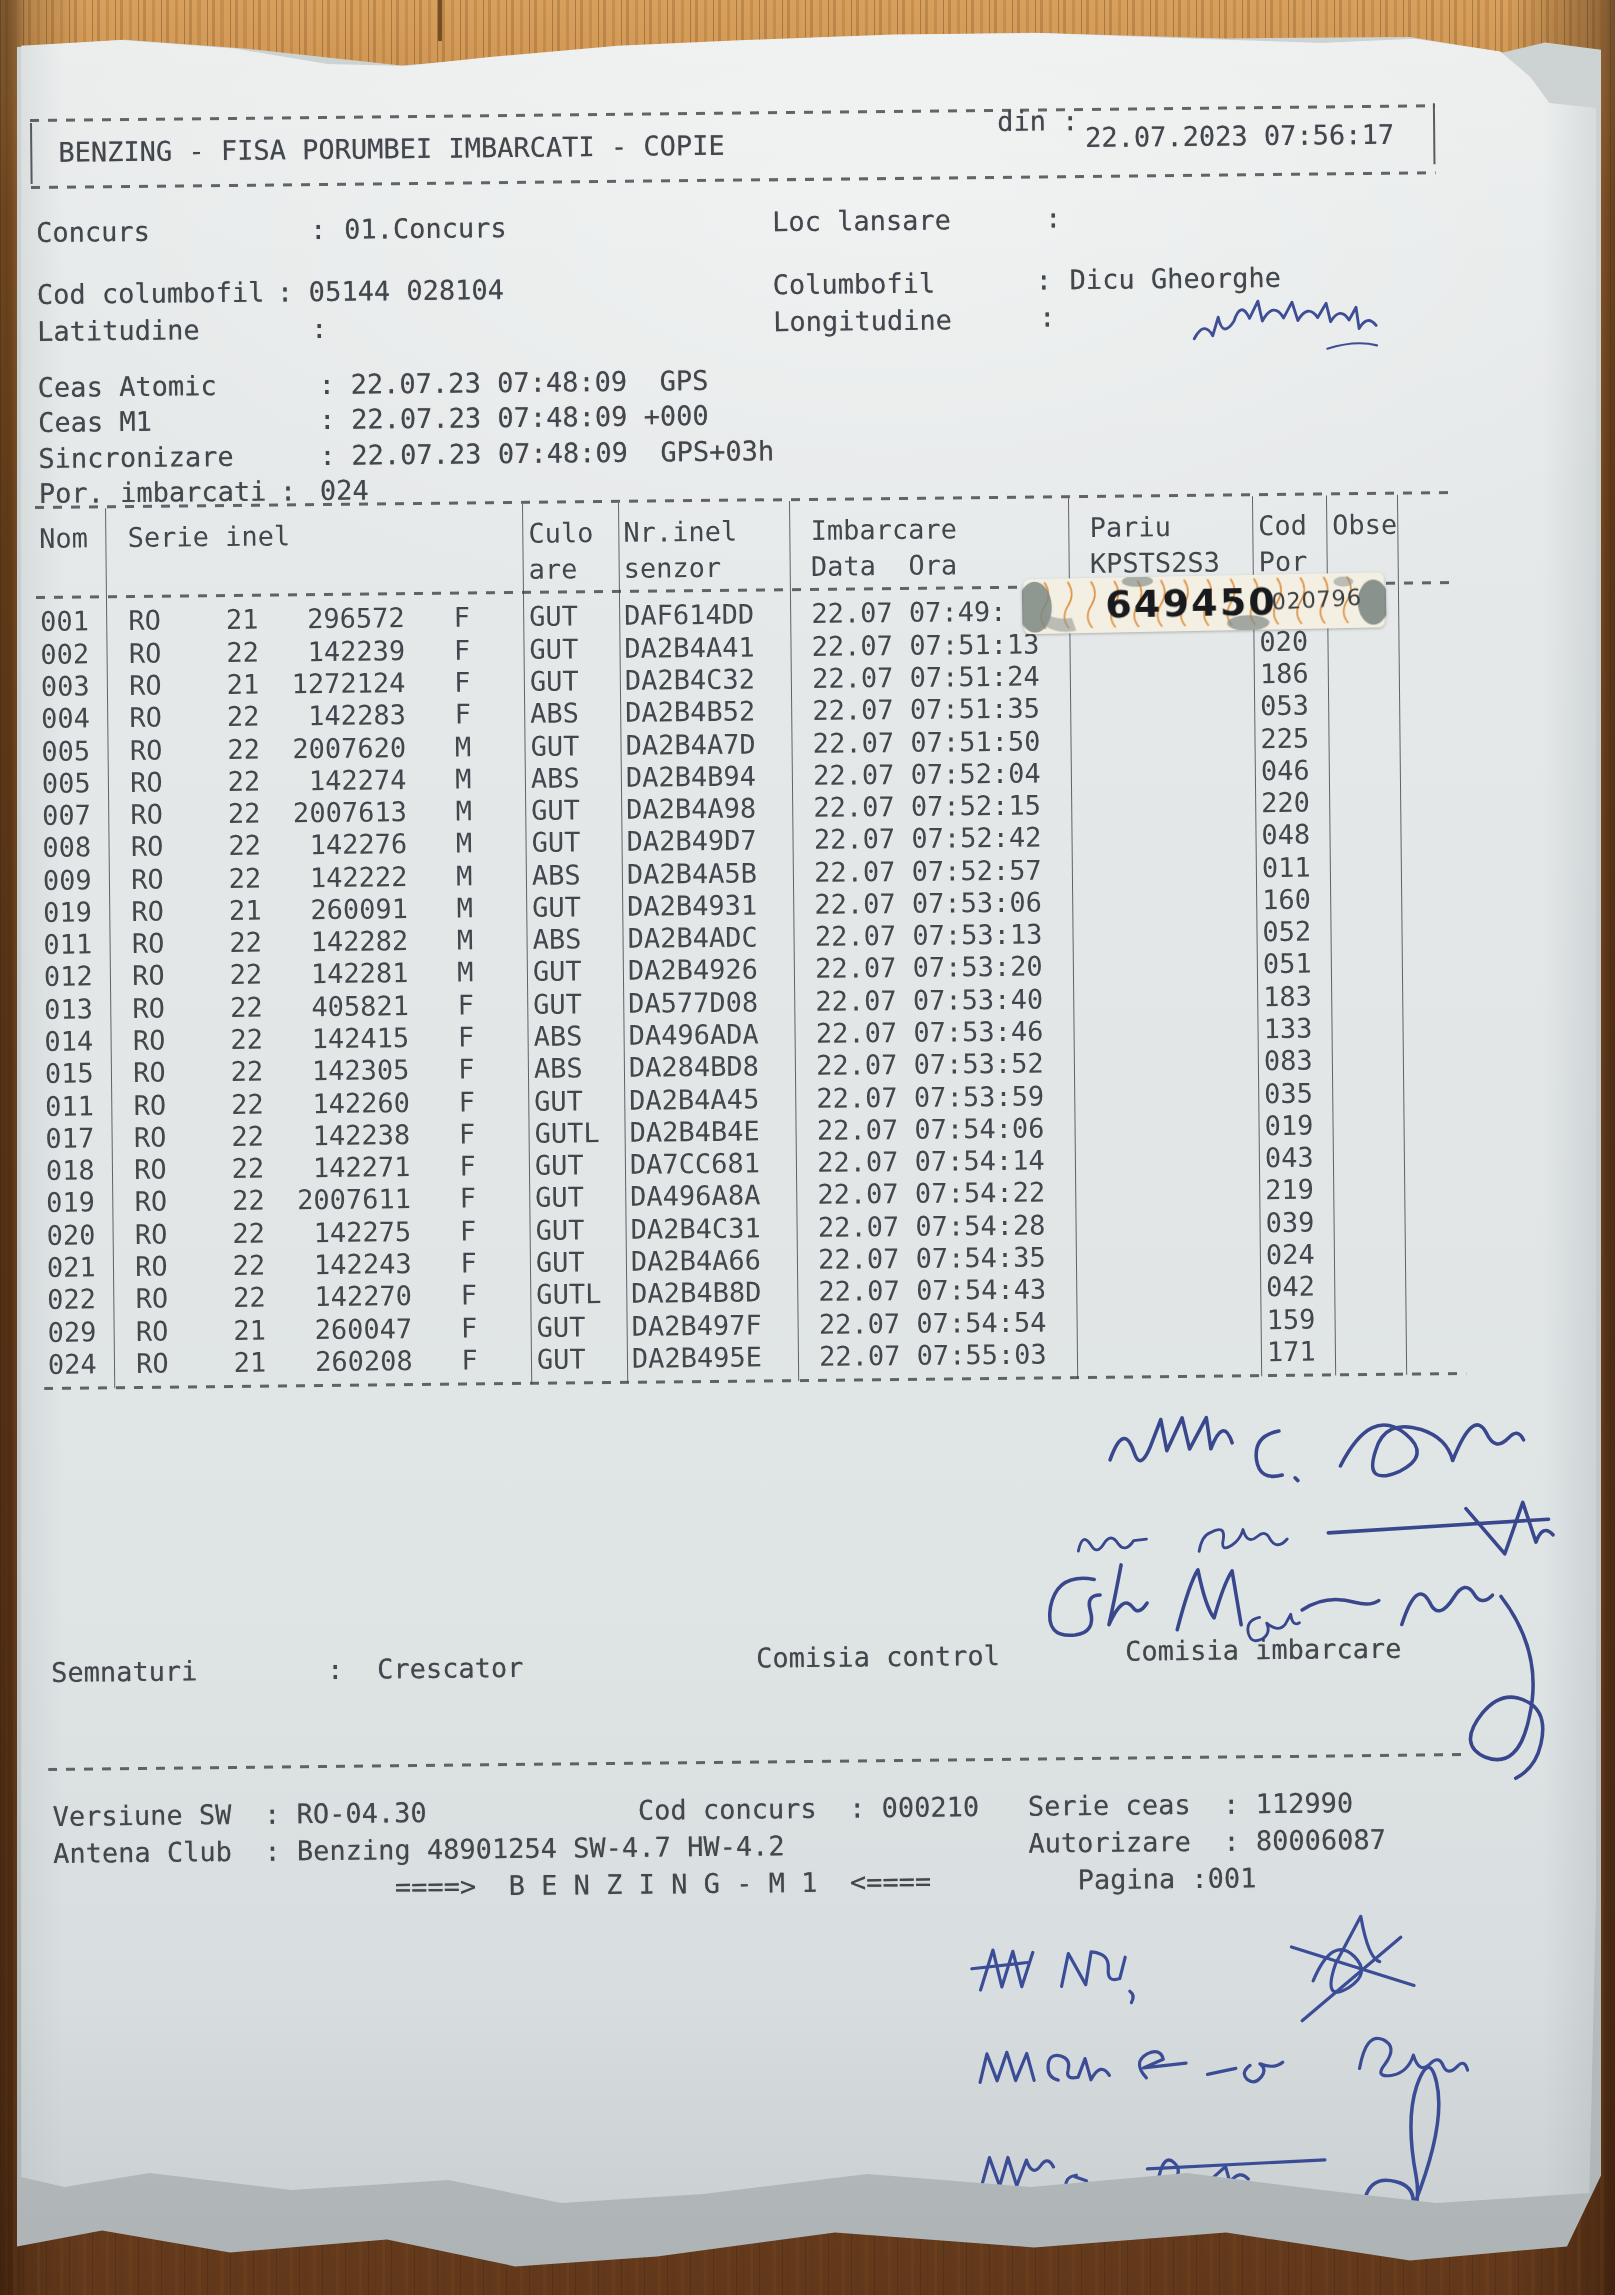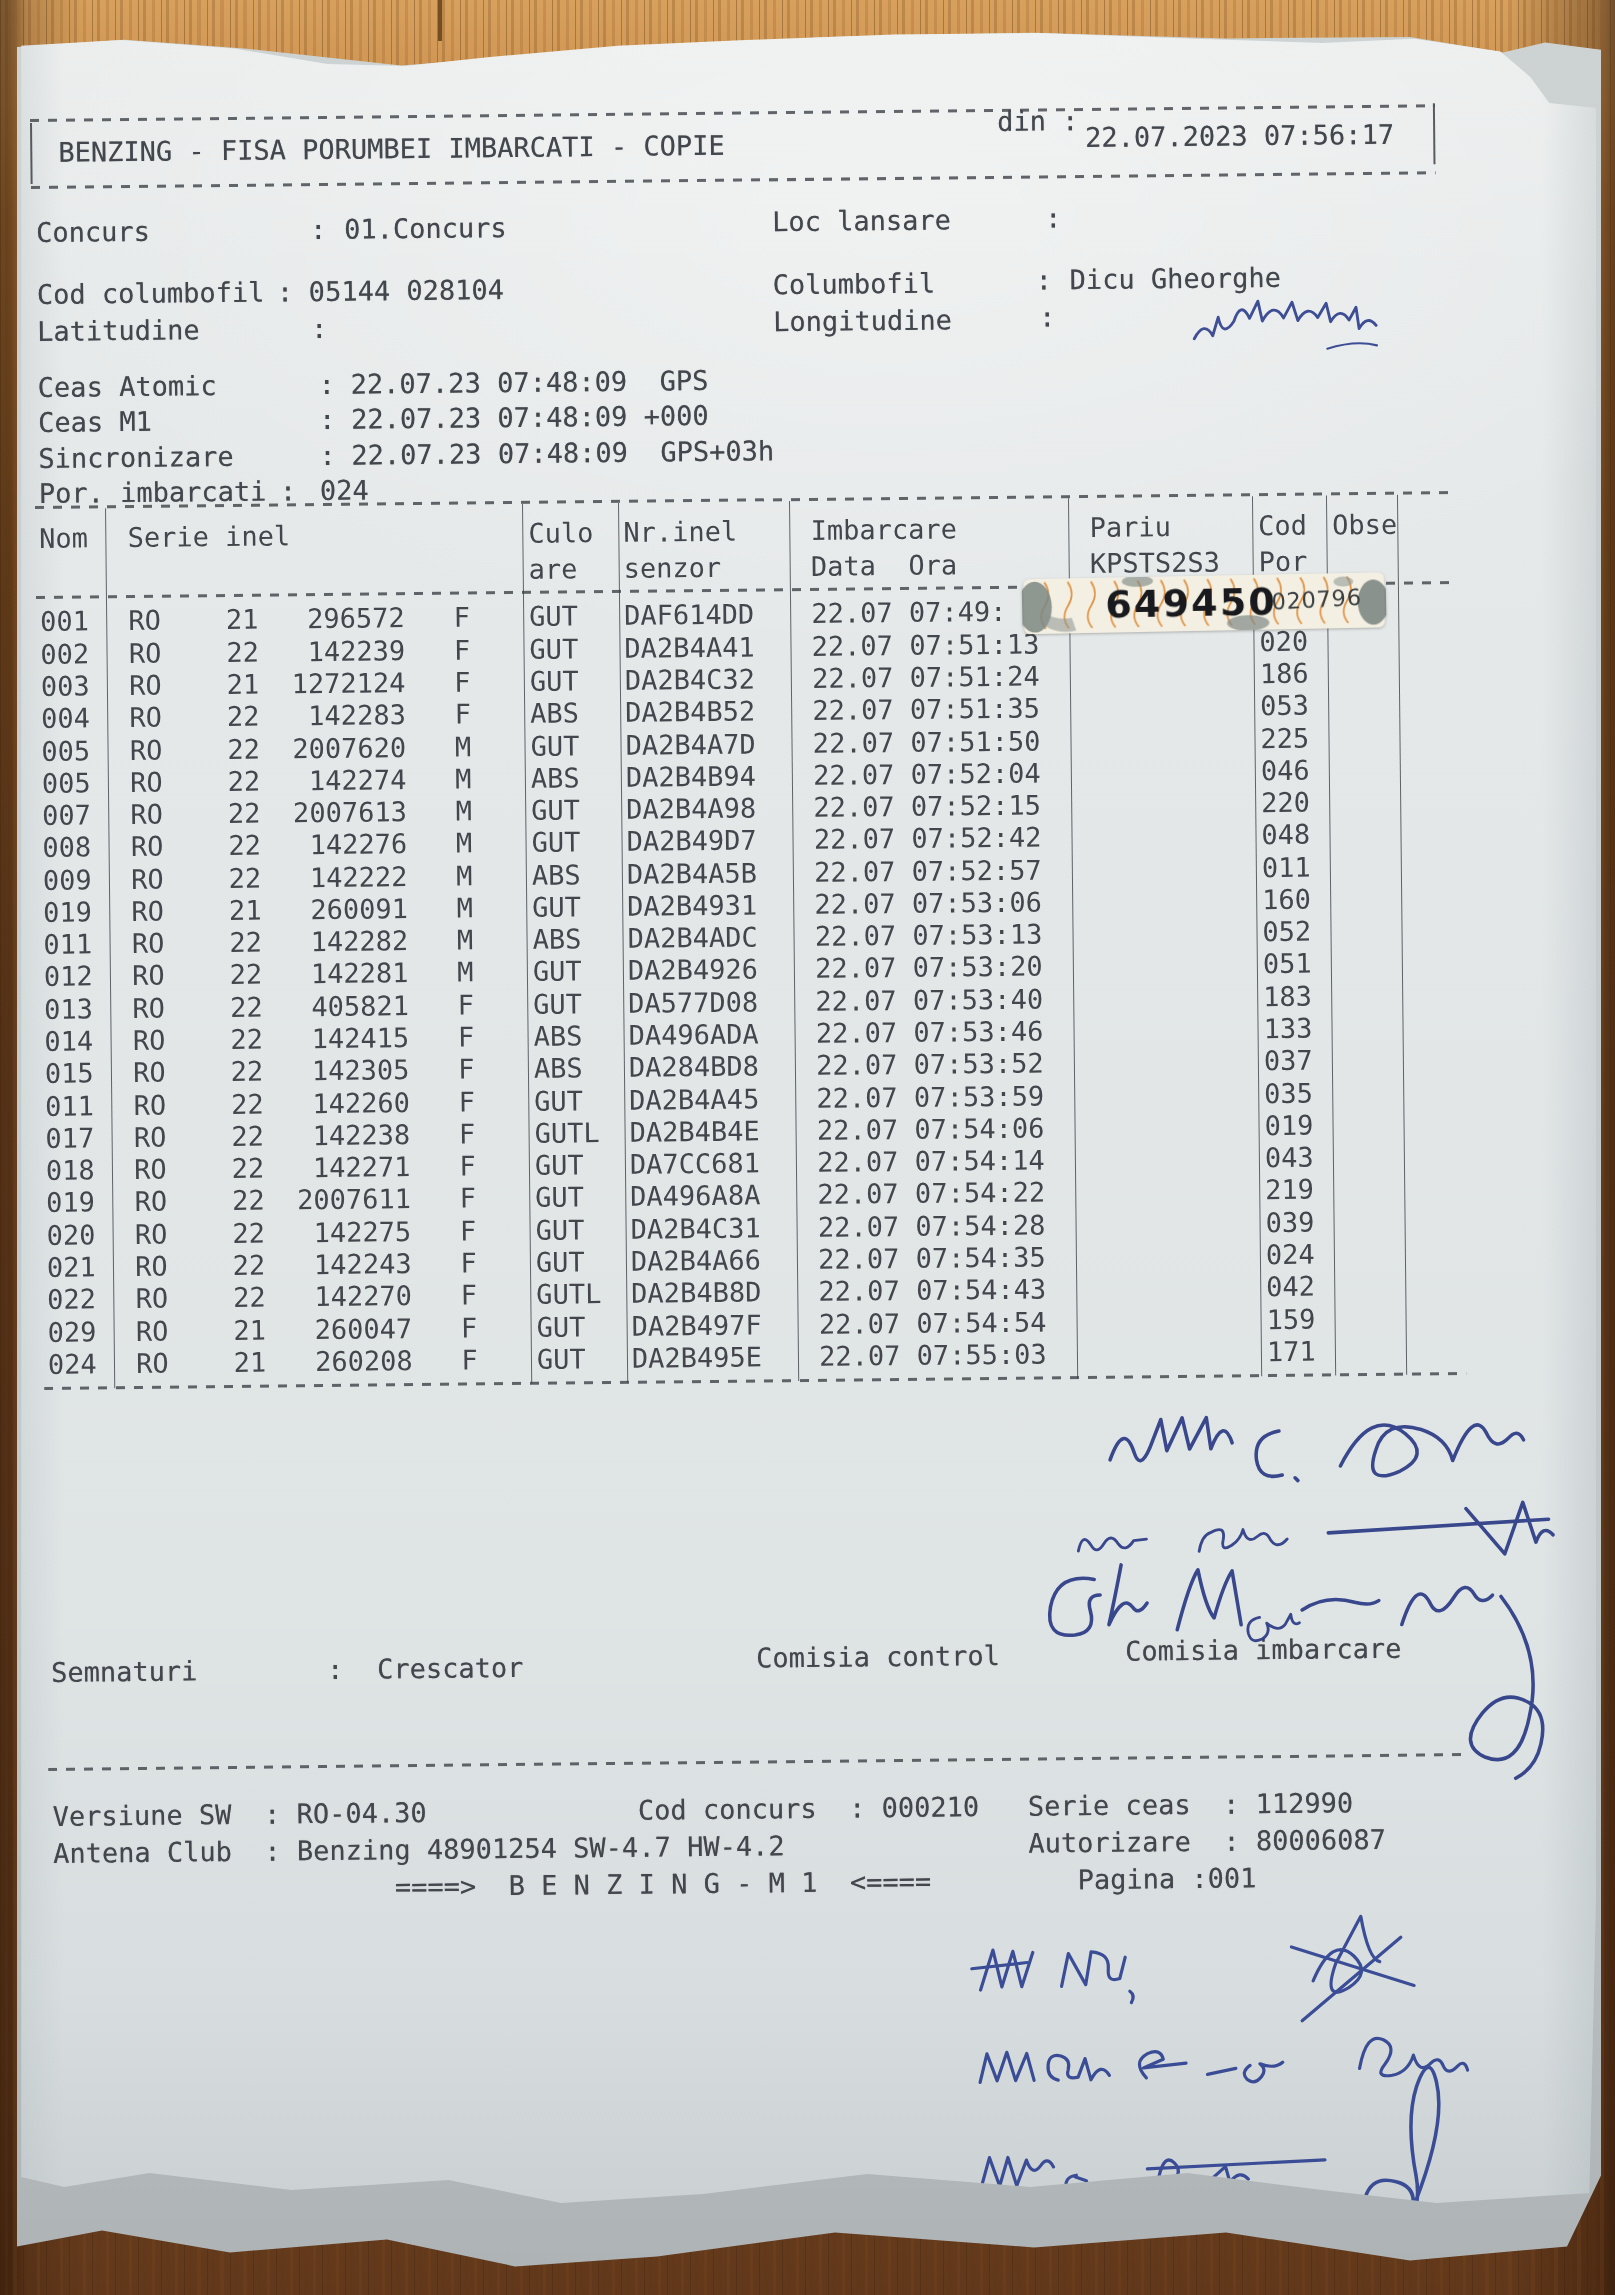--- a/index.html
+++ b/index.html
@@ -116,21 +116,21 @@
           <div class="trow" style="top: 694px;"><div class="c c-nom">005</div><div class="c c-serie"> RO    22  2007620   M</div><div class="c c-culo">GUT</div><div class="c c-senzor">DA2B4A7D</div><div class="c c-imb"> 22.07 07:51:50</div><div class="c c-pariu"></div><div class="c c-cod">225</div><div class="c c-obs"></div></div>
           <div class="trow" style="top: 726px;"><div class="c c-nom">005</div><div class="c c-serie"> RO    22   142274   M</div><div class="c c-culo">ABS</div><div class="c c-senzor">DA2B4B94</div><div class="c c-imb"> 22.07 07:52:04</div><div class="c c-pariu"></div><div class="c c-cod">046</div><div class="c c-obs"></div></div>
           <div class="trow" style="top: 758px;"><div class="c c-nom">007</div><div class="c c-serie"> RO    22  2007613   M</div><div class="c c-culo">GUT</div><div class="c c-senzor">DA2B4A98</div><div class="c c-imb"> 22.07 07:52:15</div><div class="c c-pariu"></div><div class="c c-cod">220</div><div class="c c-obs"></div></div>
           <div class="trow" style="top: 790px;"><div class="c c-nom">008</div><div class="c c-serie"> RO    22   142276   M</div><div class="c c-culo">GUT</div><div class="c c-senzor">DA2B49D7</div><div class="c c-imb"> 22.07 07:52:42</div><div class="c c-pariu"></div><div class="c c-cod">048</div><div class="c c-obs"></div></div>
           <div class="trow" style="top: 823px;"><div class="c c-nom">009</div><div class="c c-serie"> RO    22   142222   M</div><div class="c c-culo">ABS</div><div class="c c-senzor">DA2B4A5B</div><div class="c c-imb"> 22.07 07:52:57</div><div class="c c-pariu"></div><div class="c c-cod">011</div><div class="c c-obs"></div></div>
           <div class="trow" style="top: 855px;"><div class="c c-nom">019</div><div class="c c-serie"> RO    21   260091   M</div><div class="c c-culo">GUT</div><div class="c c-senzor">DA2B4931</div><div class="c c-imb"> 22.07 07:53:06</div><div class="c c-pariu"></div><div class="c c-cod">160</div><div class="c c-obs"></div></div>
           <div class="trow" style="top: 887px;"><div class="c c-nom">011</div><div class="c c-serie"> RO    22   142282   M</div><div class="c c-culo">ABS</div><div class="c c-senzor">DA2B4ADC</div><div class="c c-imb"> 22.07 07:53:13</div><div class="c c-pariu"></div><div class="c c-cod">052</div><div class="c c-obs"></div></div>
           <div class="trow" style="top: 919px;"><div class="c c-nom">012</div><div class="c c-serie"> RO    22   142281   M</div><div class="c c-culo">GUT</div><div class="c c-senzor">DA2B4926</div><div class="c c-imb"> 22.07 07:53:20</div><div class="c c-pariu"></div><div class="c c-cod">051</div><div class="c c-obs"></div></div>
           <div class="trow" style="top: 952px;"><div class="c c-nom">013</div><div class="c c-serie"> RO    22   405821   F</div><div class="c c-culo">GUT</div><div class="c c-senzor">DA577D08</div><div class="c c-imb"> 22.07 07:53:40</div><div class="c c-pariu"></div><div class="c c-cod">183</div><div class="c c-obs"></div></div>
           <div class="trow" style="top: 984px;"><div class="c c-nom">014</div><div class="c c-serie"> RO    22   142415   F</div><div class="c c-culo">ABS</div><div class="c c-senzor">DA496ADA</div><div class="c c-imb"> 22.07 07:53:46</div><div class="c c-pariu"></div><div class="c c-cod">133</div><div class="c c-obs"></div></div>
-          <div class="trow" style="top: 1016px;"><div class="c c-nom">015</div><div class="c c-serie"> RO    22   142305   F</div><div class="c c-culo">ABS</div><div class="c c-senzor">DA284BD8</div><div class="c c-imb"> 22.07 07:53:52</div><div class="c c-pariu"></div><div class="c c-cod">037</div><div class="c c-obs"></div></div>
+          <div class="trow" style="top: 1016px;"><div class="c c-nom">015</div><div class="c c-serie"> RO    22   142305   F</div><div class="c c-culo">ABS</div><div class="c c-senzor">DA284BD8</div><div class="c c-imb"> 22.07 07:53:52</div><div class="c c-pariu"></div><div class="c c-cod">083</div><div class="c c-obs"></div></div>
           <div class="trow" style="top: 1049px;"><div class="c c-nom">011</div><div class="c c-serie"> RO    22   142260   F</div><div class="c c-culo">GUT</div><div class="c c-senzor">DA2B4A45</div><div class="c c-imb"> 22.07 07:53:59</div><div class="c c-pariu"></div><div class="c c-cod">035</div><div class="c c-obs"></div></div>
           <div class="trow" style="top: 1081px;"><div class="c c-nom">017</div><div class="c c-serie"> RO    22   142238   F</div><div class="c c-culo">GUTL</div><div class="c c-senzor">DA2B4B4E</div><div class="c c-imb"> 22.07 07:54:06</div><div class="c c-pariu"></div><div class="c c-cod">019</div><div class="c c-obs"></div></div>
           <div class="trow" style="top: 1113px;"><div class="c c-nom">018</div><div class="c c-serie"> RO    22   142271   F</div><div class="c c-culo">GUT</div><div class="c c-senzor">DA7CC681</div><div class="c c-imb"> 22.07 07:54:14</div><div class="c c-pariu"></div><div class="c c-cod">043</div><div class="c c-obs"></div></div>
           <div class="trow" style="top: 1145px;"><div class="c c-nom">019</div><div class="c c-serie"> RO    22  2007611   F</div><div class="c c-culo">GUT</div><div class="c c-senzor">DA496A8A</div><div class="c c-imb"> 22.07 07:54:22</div><div class="c c-pariu"></div><div class="c c-cod">219</div><div class="c c-obs"></div></div>
           <div class="trow" style="top: 1178px;"><div class="c c-nom">020</div><div class="c c-serie"> RO    22   142275   F</div><div class="c c-culo">GUT</div><div class="c c-senzor">DA2B4C31</div><div class="c c-imb"> 22.07 07:54:28</div><div class="c c-pariu"></div><div class="c c-cod">039</div><div class="c c-obs"></div></div>
           <div class="trow" style="top: 1210px;"><div class="c c-nom">021</div><div class="c c-serie"> RO    22   142243   F</div><div class="c c-culo">GUT</div><div class="c c-senzor">DA2B4A66</div><div class="c c-imb"> 22.07 07:54:35</div><div class="c c-pariu"></div><div class="c c-cod">024</div><div class="c c-obs"></div></div>
           <div class="trow" style="top: 1242px;"><div class="c c-nom">022</div><div class="c c-serie"> RO    22   142270   F</div><div class="c c-culo">GUTL</div><div class="c c-senzor">DA2B4B8D</div><div class="c c-imb"> 22.07 07:54:43</div><div class="c c-pariu"></div><div class="c c-cod">042</div><div class="c c-obs"></div></div>
           <div class="trow" style="top: 1275px;"><div class="c c-nom">029</div><div class="c c-serie"> RO    21   260047   F</div><div class="c c-culo">GUT</div><div class="c c-senzor">DA2B497F</div><div class="c c-imb"> 22.07 07:54:54</div><div class="c c-pariu"></div><div class="c c-cod">159</div><div class="c c-obs"></div></div>
           <div class="trow" style="top: 1307px;"><div class="c c-nom">024</div><div class="c c-serie"> RO    21   260208   F</div><div class="c c-culo">GUT</div><div class="c c-senzor">DA2B495E</div><div class="c c-imb"> 22.07 07:55:03</div><div class="c c-pariu"></div><div class="c c-cod">171</div><div class="c c-obs"></div></div>
         </div>

